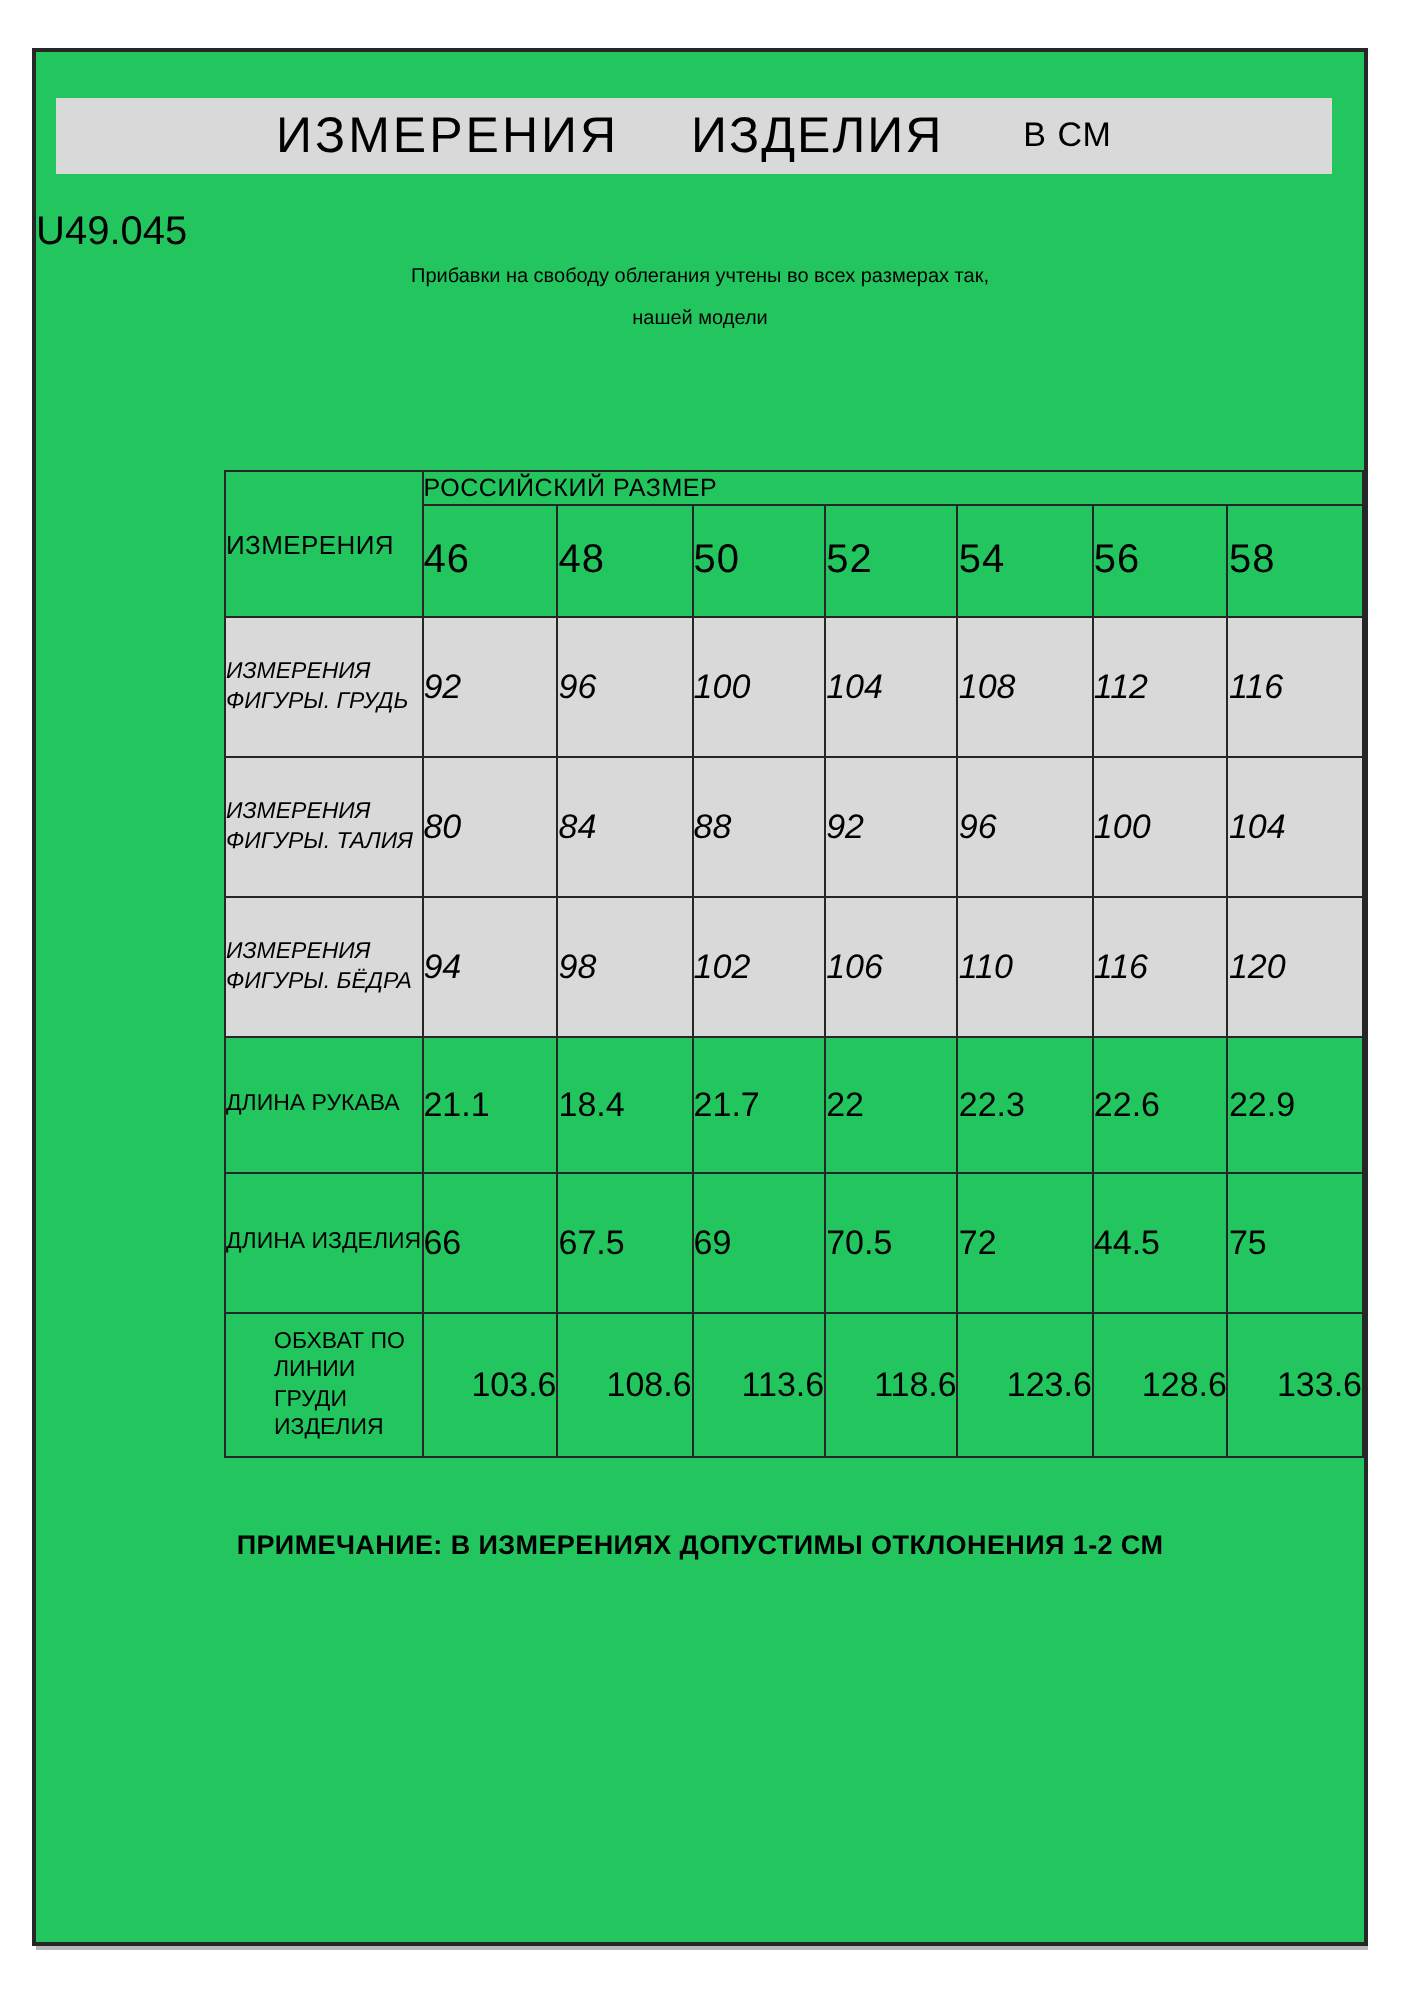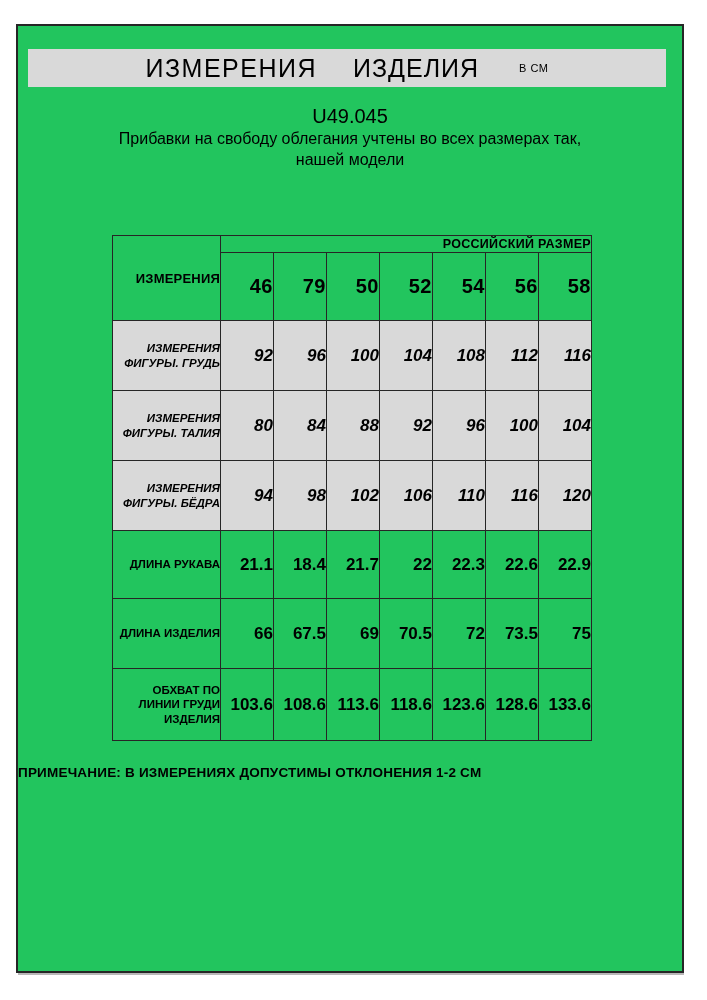--- a/index.html
+++ b/index.html
@@ -39,71 +39,72 @@
     letter-spacing: 1.5px;
     font-weight: 400;
   }
   .title-bold {
     font-size: 25px;
     letter-spacing: 1px;
     font-weight: 400;
     margin-left: 36px;
   }
   .title-units {
-    font-size: 11px;
+    font-size: 17px;
     margin-left: 40px;
     letter-spacing: 0.5px;
   }
   .article {
     position: absolute;
     top: 79px; left: 0; right: 0;
-    text-align: center;
+    text-align: left;
     font-size: 20px;
   }
   .description {
     position: absolute;
     top: 103px; left: 0; right: 0;
     text-align: center;
-    font-size: 16px;
+    font-size: 10px;
     line-height: 20.5px;
   }
   table.size-table {
     position: absolute;
     left: 94px; top: 209px;
     border-collapse: collapse;
     table-layout: fixed;
   }
   .size-table td, .size-table th {
     border: 1.5px solid var(--border);
-    text-align: right;
+    text-align: left;
     vertical-align: middle;
     padding: 0;
-    font-weight: bold;
+    font-weight: normal;
   }
   .col-label { width: 108px; }
   .col-size { width: 53px; }
   .corner-cell { font-size: 13px; letter-spacing: 0.2px; }
   .group-header-cell { font-size: 12.5px; height: 17px; letter-spacing: 0.3px; }
-  .r-sizes td { height: 68px; }
+  .r-sizes td { height: 56px; }
   .size-cell { font-size: 20px; font-weight: 700; letter-spacing: 0.5px; }
   .r-shaded td { height: 70px; background: var(--shaded-row-bg); }
   .r-shaded .label-cell { font-style: italic; }
   .r-shaded .value-cell { font-style: italic; margin-top: 12px; }
   .label-cell {
     font-size: 11.5px;
     line-height: 14.5px;
     padding: 2px 6px;
   }
   .value-cell { font-size: 17px; }
   .r-white1 td { height: 68px; }
   .r-white2 td { height: 70px; }
-  .r-white3 td { height: 72px; }
+  .r-white3 td { height: 72px; padding-left: 24px; }
   .note {
     position: absolute;
     top: 739px; left: 0; right: 0;
+    text-align: center;
     font-size: 13.5px;
     font-weight: 700;
     letter-spacing: 0.2px;
   }
 </style>
 </head>
 <body>
 
 <div class="frame">
 
@@ -131,21 +132,21 @@
         <col class="col-size">
         <col class="col-size">
     </colgroup>
     <tbody>
       <tr>
         <td class="corner-cell" rowspan="2">ИЗМЕРЕНИЯ</td>
         <td class="group-header-cell" colspan="7">РОССИЙСКИЙ РАЗМЕР</td>
       </tr>
       <tr class="r-sizes">
         <td class="size-cell">46</td>
-        <td class="size-cell">79</td>
+        <td class="size-cell">48</td>
         <td class="size-cell">50</td>
         <td class="size-cell">52</td>
         <td class="size-cell">54</td>
         <td class="size-cell">56</td>
         <td class="size-cell">58</td>
       </tr>
 
       <tr class="r-shaded">
         <td class="label-cell">ИЗМЕРЕНИЯ ФИГУРЫ. ГРУДЬ</td>
         <td class="value-cell">92</td>
@@ -190,21 +191,21 @@
         <td class="value-cell">22.9</td>
       </tr>
 
       <tr class="r-white2">
         <td class="label-cell">ДЛИНА ИЗДЕЛИЯ</td>
         <td class="value-cell">66</td>
         <td class="value-cell">67.5</td>
         <td class="value-cell">69</td>
         <td class="value-cell">70.5</td>
         <td class="value-cell">72</td>
-        <td class="value-cell">73.5</td>
+        <td class="value-cell">44.5</td>
         <td class="value-cell">75</td>
       </tr>
 
       <tr class="r-white3">
         <td class="label-cell">ОБХВАТ ПО ЛИНИИ ГРУДИ ИЗДЕЛИЯ</td>
         <td class="value-cell">103.6</td>
         <td class="value-cell">108.6</td>
         <td class="value-cell">113.6</td>
         <td class="value-cell">118.6</td>
         <td class="value-cell">123.6</td>

